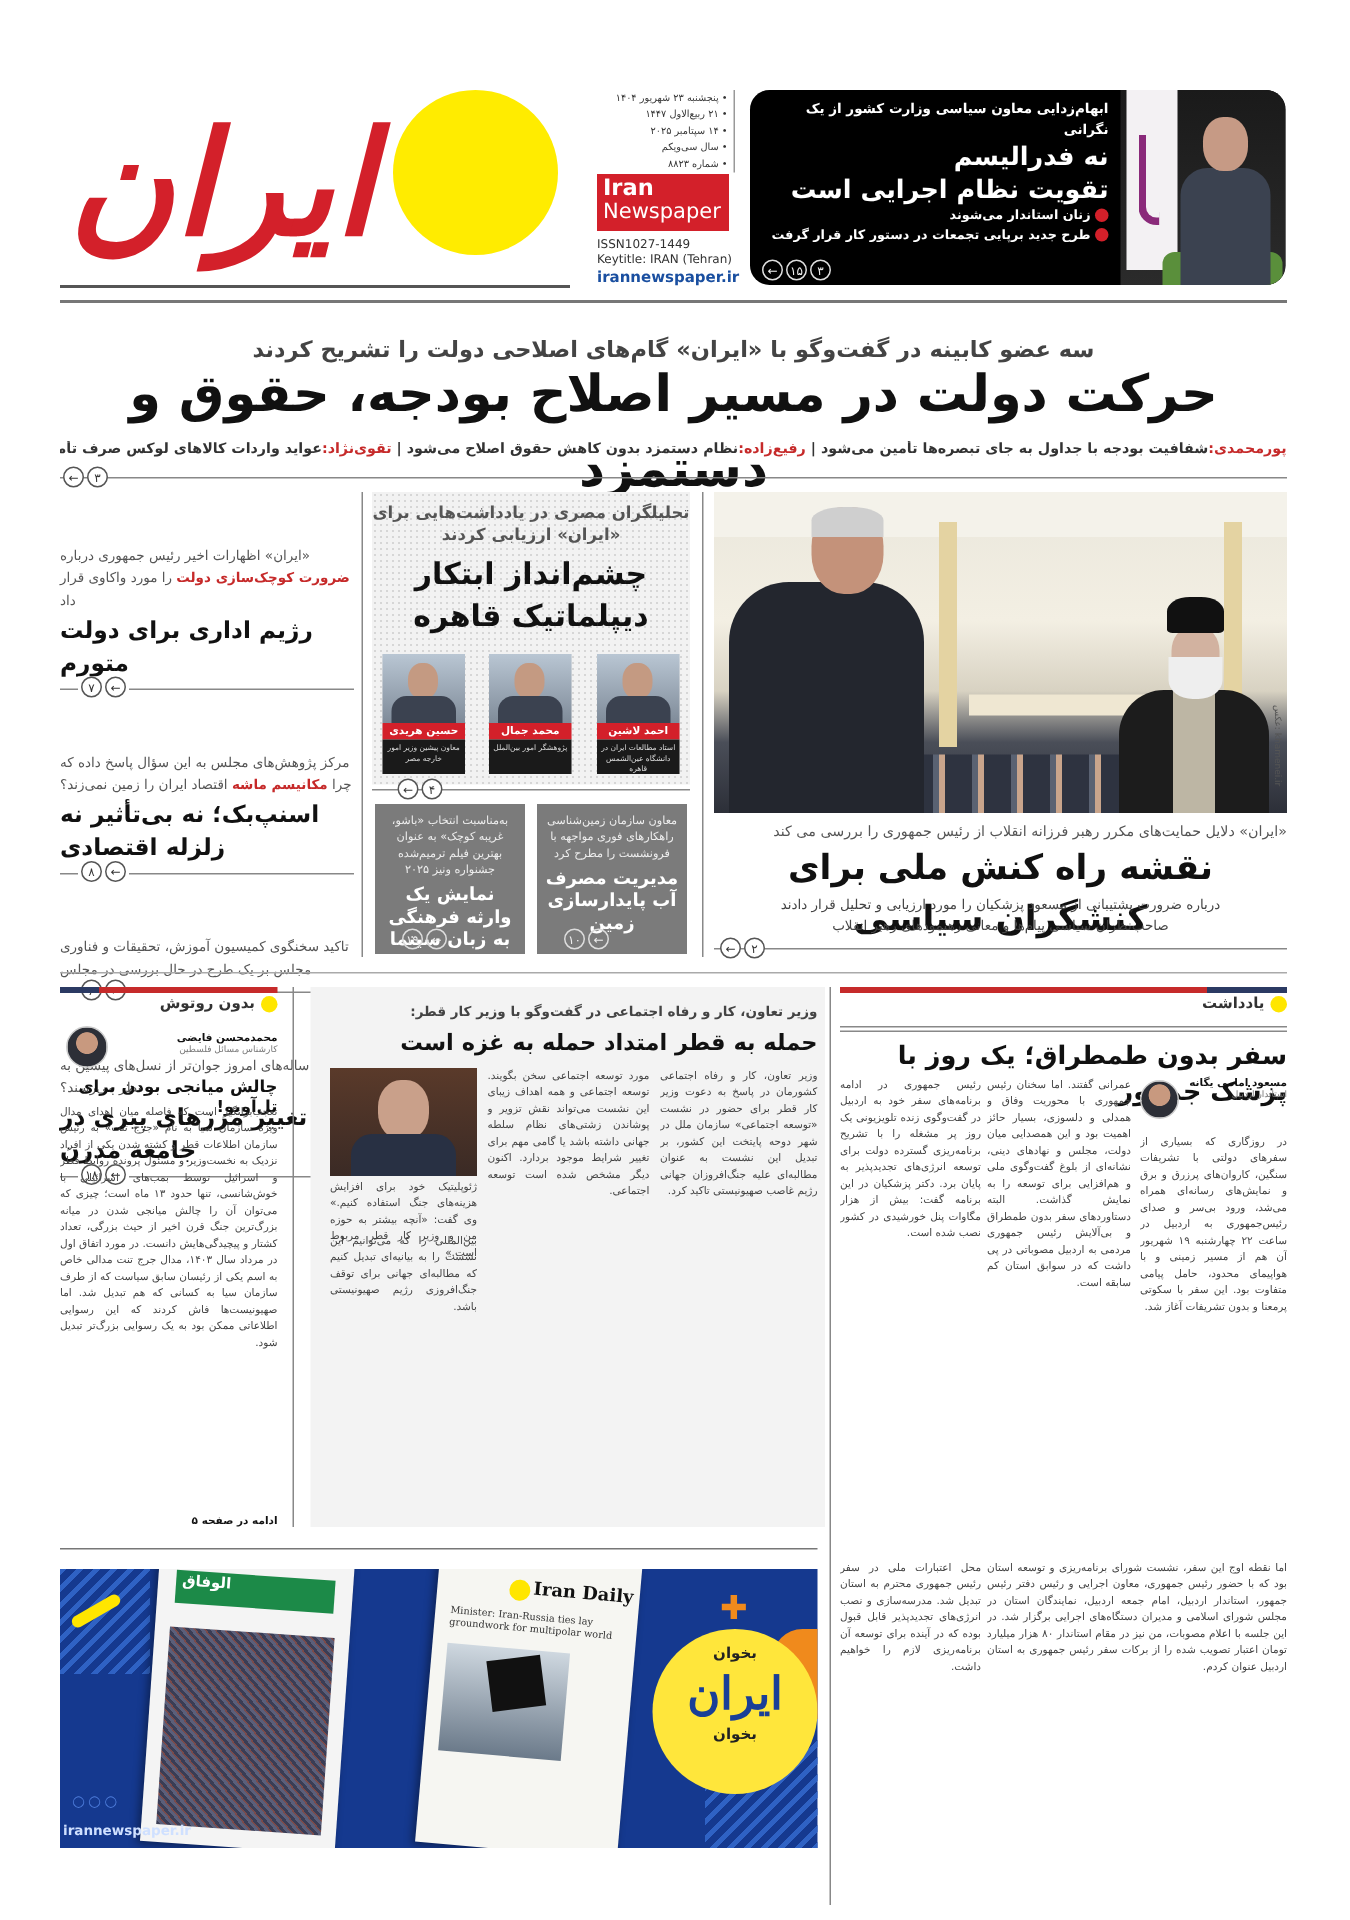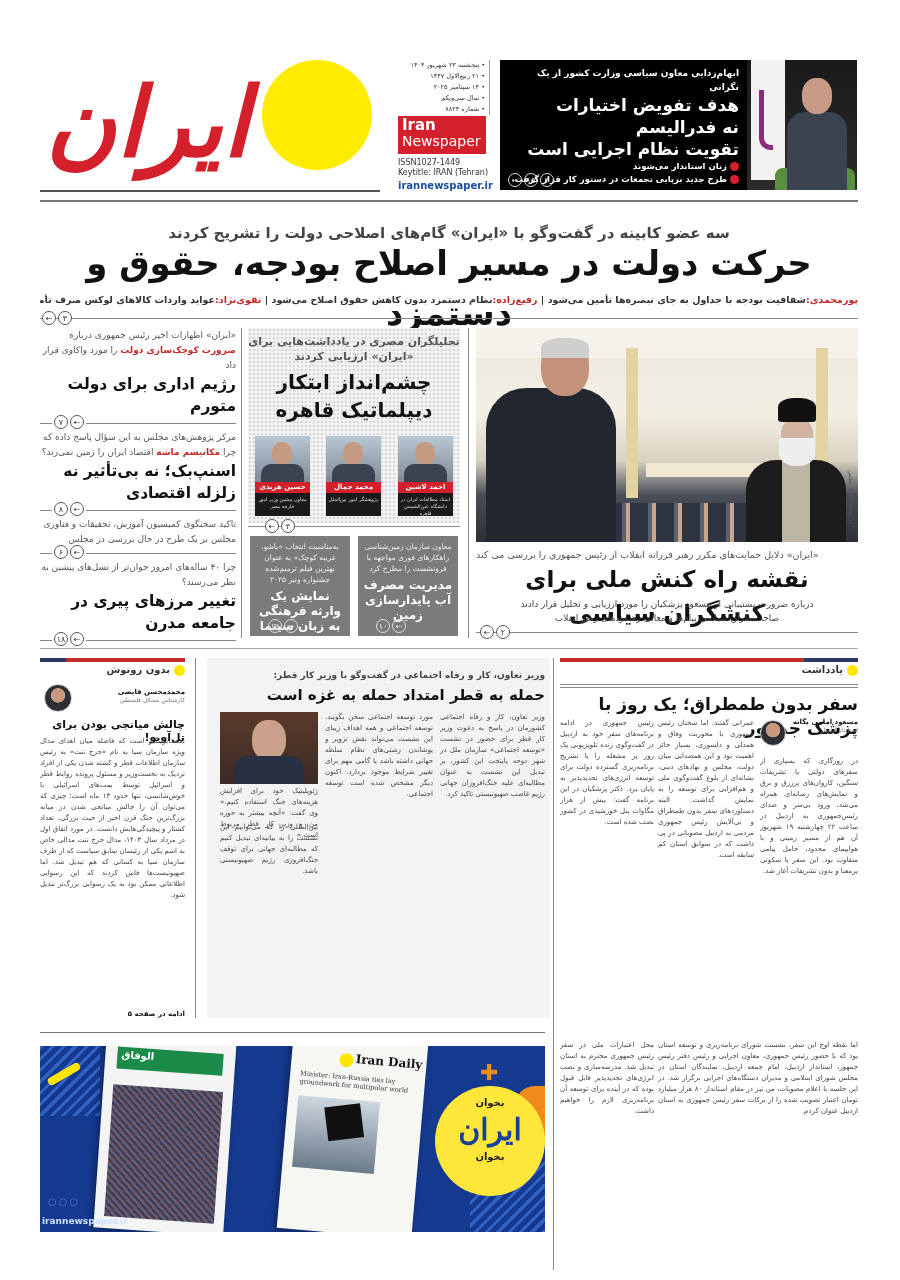--- a/index.html
+++ b/index.html
@@ -21,21 +21,21 @@
   #sun { left: 262px; top: 60px; width: 110px; height: 110px; border-radius: 50%; background: #ffec00; }
   #mast-rule { left: 40px; top: 190px; width: 340px; height: 2px; background: #555; }
   #meta { left: 398px; top: 60px; width: 92px; font-size: 6.5px; line-height: 11px; color: #333; direction: rtl; text-align: right; border-right: 1px solid #999; padding-right: 4px; }
   #brand-box { left: 398px; top: 116px; width: 88px; height: 38px; background: #d3202a; color: #fff; padding: 2px 4px; }
   #brand-box .b1 { font-size: 15px; font-weight: bold; line-height: 15px; }
   #brand-box .b2 { font-size: 14px; line-height: 17px; }
   #issn { left: 398px; top: 158px; font-size: 8px; line-height: 10px; color: #333; }
   #site { left: 398px; top: 180px; font-size: 10px; font-weight: bold; color: #1a4fa0; }
 
   
-  #promo { left: 500px; top: 60px; width: 357px; height: 130px; background: #000; overflow: hidden; }
+  #promo { left: 500px; top: 60px; width: 357px; height: 130px; background: #000; overflow: hidden; border-radius: 13px; }
   #promo .photo { position: absolute; right: 0; top: 0; width: 110px; height: 130px; background: linear-gradient(180deg,#1a1a1a,#2b2b2b); }
   #promo .flag { position: absolute; right: 72px; top: 0; width: 34px; height: 120px; background: #f3f1f3; }
   #promo .flag i { position: absolute; left: 8px; top: 30px; width: 14px; height: 60px; border-left: 5px solid #8a2a7a; border-bottom: 5px solid #8a2a7a; border-radius: 0 0 0 12px; }
   #promo .person { position: absolute; right: 10px; top: 18px; width: 60px; height: 112px; }
   #promo .head { position: absolute; left: 15px; top: 0; width: 30px; height: 36px; border-radius: 45%; background: #c69a85; }
   #promo .suit { position: absolute; left: 0; top: 34px; width: 60px; height: 78px; background: #3b4250; border-radius: 18px 18px 0 0; }
   #promo .chair { position: absolute; right: 2px; bottom: 0; width: 80px; height: 22px; background: #5a8f3b; border-radius: 8px 8px 0 0; }
   #promo .txt { position: absolute; right: 118px; top: 6px; width: 230px; color: #fff; direction: rtl; text-align: right; }
   #promo .kicker { font-size: 9px; font-weight: bold; line-height: 14px; }
   #promo .title { font-size: 17px; font-weight: bold; line-height: 22px; }
@@ -46,21 +46,21 @@
   
   #lead-top-rule { left: 40px; top: 200px; width: 818px; height: 2px; background: #777; }
   #lead-kicker { left: 40px; top: 224px; width: 818px; font-size: 15px; font-weight: bold; color: #444; }
   #lead-title { left: 40px; top: 238px; width: 818px; font-size: 34px; font-weight: bold; line-height: 50px; letter-spacing: -0.5px; }
   #lead-sub { left: 40px; top: 294px; width: 818px; font-size: 9.5px; font-weight: bold; color: #333; white-space: nowrap; overflow: hidden; }
   #lead-ref { left: 42px; top: 311px; }
   #lead-bottom-rule { left: 40px; top: 318px; width: 818px; }
 
   
   #leftcol { left: 40px; top: 328px; width: 196px; }
-  .lstory { position: relative; direction: rtl; text-align: right; padding-bottom: 6px; }
+  .lstory { position: relative; direction: rtl; text-align: left; padding-bottom: 6px; margin-top: 36px; }
   .lstory .k { font-size: 9px; line-height: 15px; color: #555; }
   .lstory .t { font-size: 15.5px; font-weight: bold; line-height: 22px; color: #111; }
   .lstory .rline { height: 1px; background: #888; margin-top: 6px; position: relative; }
   .lstory .rline .pageref { position: absolute; left: 12px; top: -8px; background: #fff; padding: 0 2px; }
 
   
   #midcol { left: 248px; top: 328px; width: 212px; height: 195px; background-color: #f2f2f2; background-image: radial-gradient(#d6d6d6 0.8px, transparent 0.8px); background-size: 4px 4px; }
   #mid-kicker { left: 248px; top: 334px; width: 212px; font-size: 11px; line-height: 15px; color: #555; font-weight: bold; }
   #mid-title { left: 248px; top: 368px; width: 212px; font-size: 20px; font-weight: bold; line-height: 28px; }
   .analyst { position: absolute; top: 436px; width: 55px; height: 80px; background: #dcdcdc; }
@@ -199,21 +199,20 @@
         <i></i>
       </div>
     <div class="chair"></div>
     <div class="person">
         <div class="suit"></div>
         <div class="head"></div>
       </div>
   </div>
   <div class="txt">
     <div class="kicker">ابهام‌زدایی معاون سیاسی وزارت کشور از یک نگرانی</div>
-    <div class="title">هدف تفویض اختیارات</div>
     <div class="title">نه فدرالیسم</div>
     <div class="title">تقویت نظام اجرایی است</div>
     <div class="bul"><b></b><span>زنان استاندار می‌شوند</span></div>
     <div class="bul"><b></b><span>طرح جدید برپایی تجمعات در دستور کار قرار گرفت</span></div>
   </div>
   <div class="refs pageref dark">
     <span>←</span>
     <span>۱۵</span>
     <span>۳</span>
   </div>
@@ -339,21 +338,21 @@
     </div>
   <div class="leader">
       <div class="robe"></div>
       <div class="in"></div>
       <div class="f"></div>
       <div class="beard"></div>
       <div class="tb"></div>
     </div>
 </div>
 <div id="photo-credit" class="abs">عکس: khamenei.ir</div>
-<div id="photo-kicker" class="abs rtl" style="text-align:left">«ایران» دلایل حمایت‌های مکرر رهبر فرزانه انقلاب از رئیس جمهوری را بررسی می کند</div>
+<div id="photo-kicker" class="abs rtl" style="text-align:right">«ایران» دلایل حمایت‌های مکرر رهبر فرزانه انقلاب از رئیس جمهوری را بررسی می کند</div>
 <div id="photo-title" class="abs rtl" style="text-align:center">نقشه راه کنش ملی برای کنشگران سیاسی</div>
 <div id="photo-sub" class="abs rtl" style="text-align:center">
   <div>درباره ضرورت پشتیبانی از مسعود پزشکیان را مورد ارزیابی و تحلیل قرار دادند</div>
   <div>صاحب‌نظران سیاسی پیام‌ها و معانی رهنمودهای رهبر انقلاب</div>
 </div>
 <div id="photo-rule" class="rule"></div>
 <div id="photo-ref" class="abs pageref">
   <span>←</span>
     <span>۲</span>
 </div>

